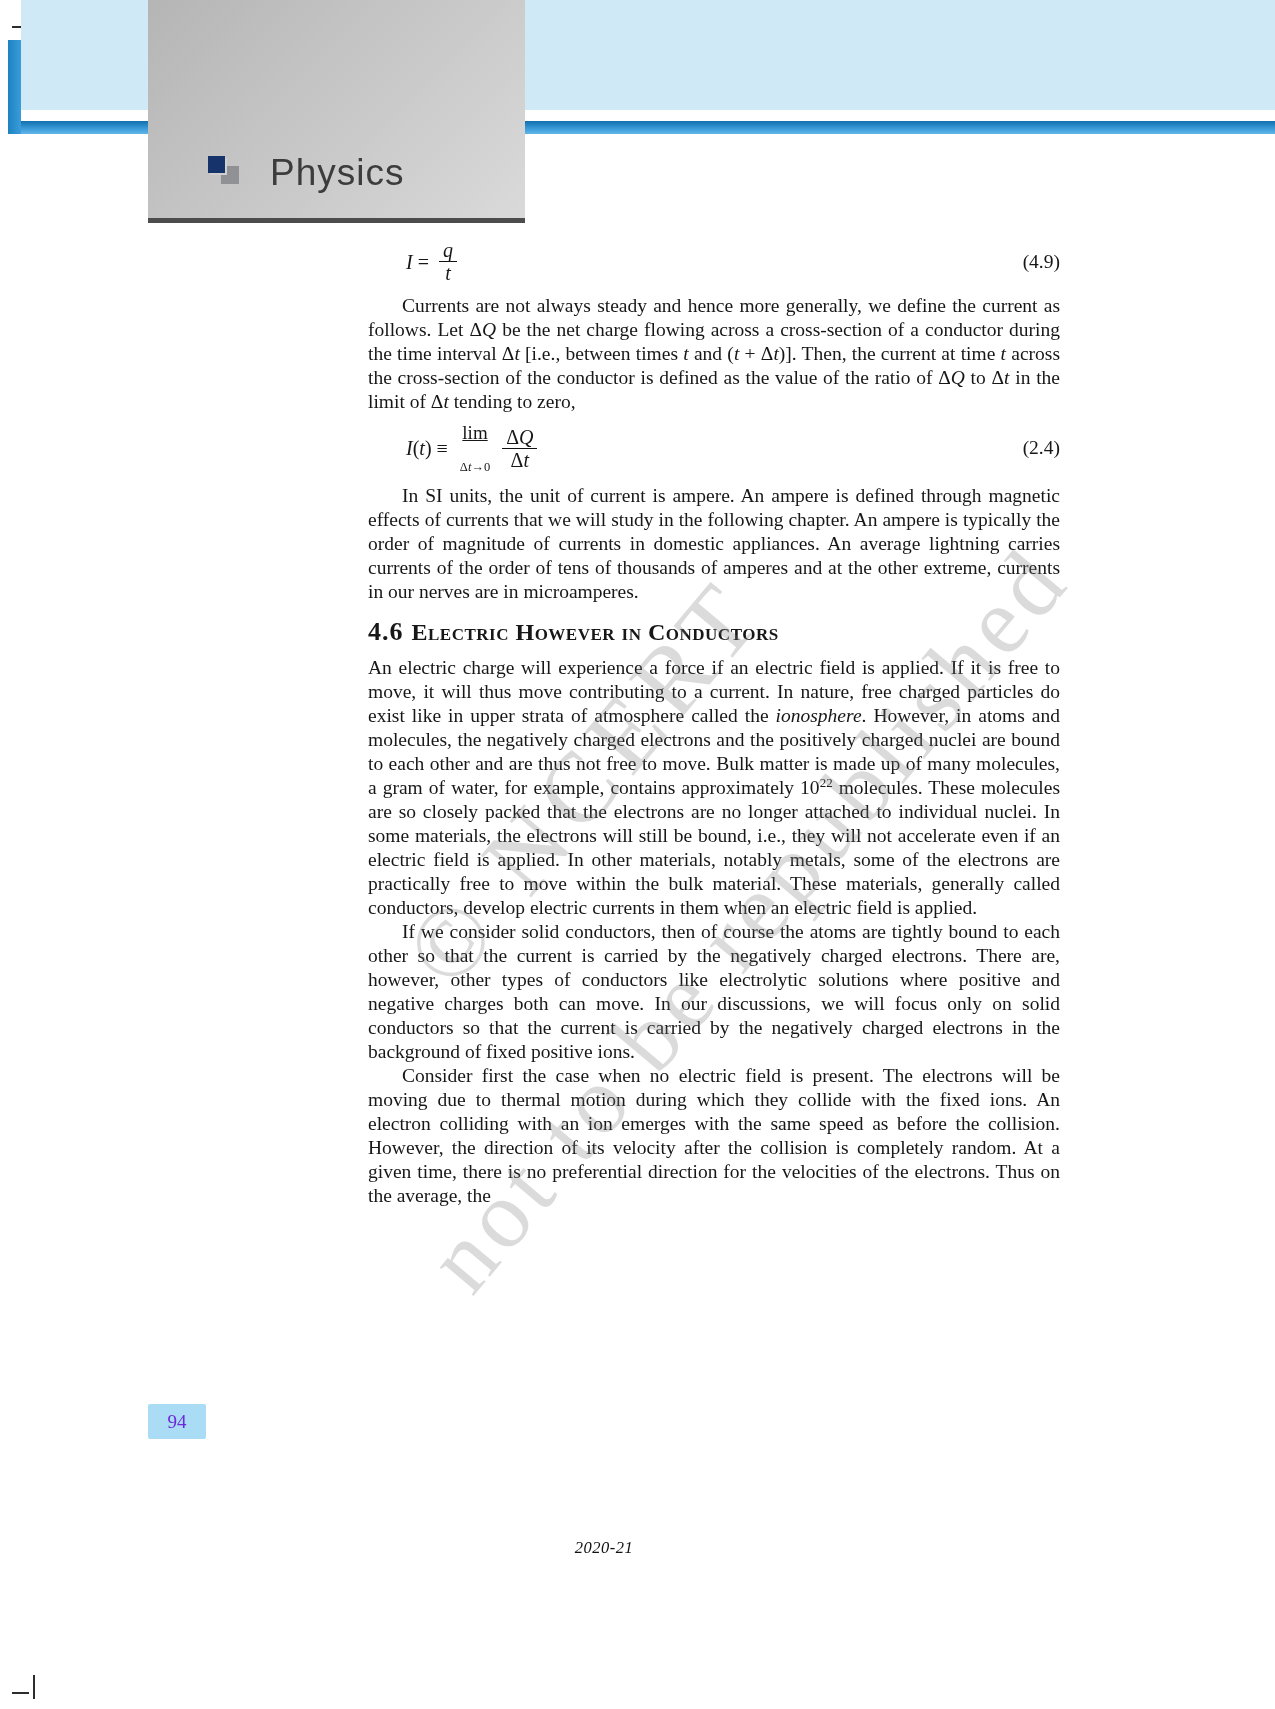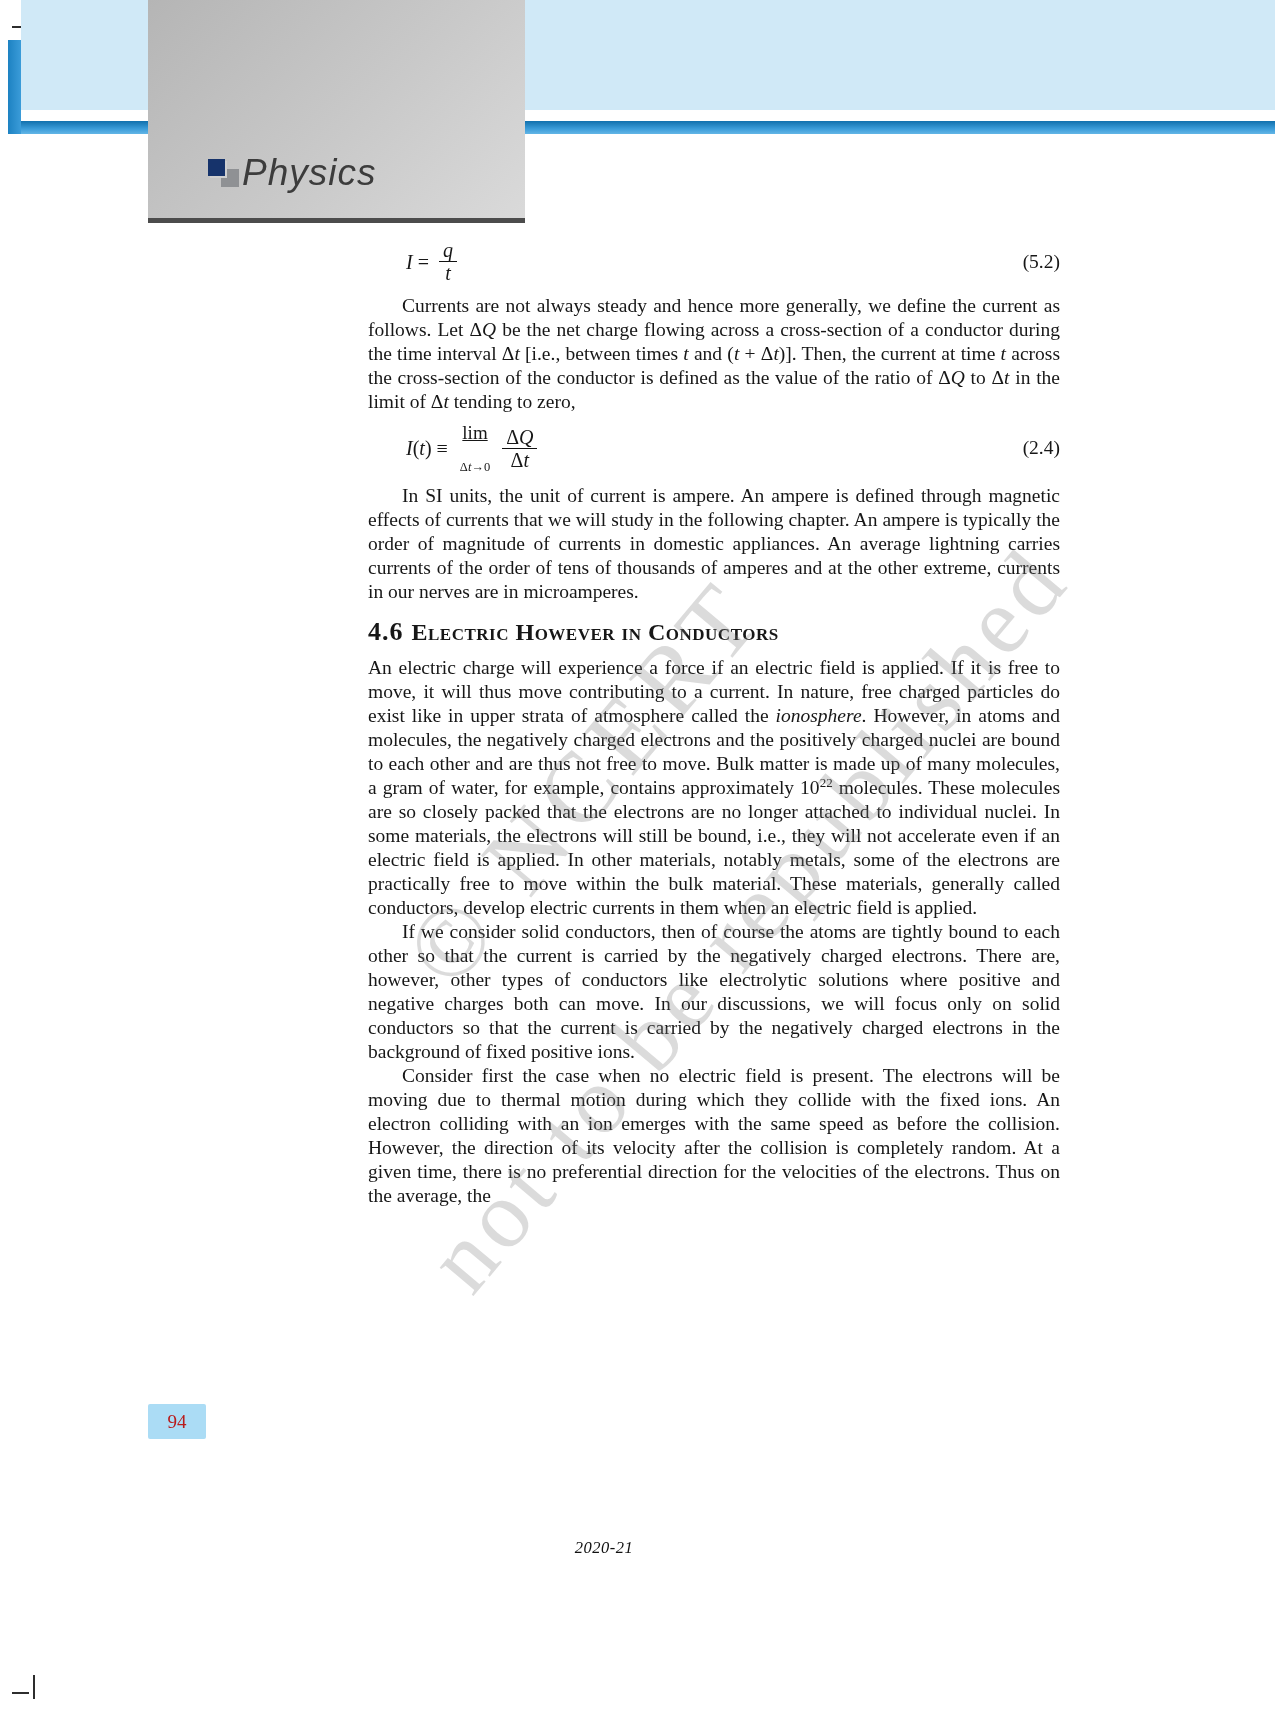--- a/index.html
+++ b/index.html
@@ -41,21 +41,21 @@
     position: absolute; left: 148px; top: 0; width: 377px; height: 223px;
     background: linear-gradient(135deg, #b5b5b5 0%, #c9c9c9 55%, #dadada 100%);
     z-index: 3;
   }
   .chapter-rule {
     position: absolute; left: 0; bottom: 0; width: 100%; height: 5px;
     background: #4c4c4c;
   }
   .physics-row {
     position: absolute; left: 60px; top: 154px;
-    display: flex; align-items: flex-end; gap: 0; font-style: italic;
+    display: flex; align-items: flex-start; gap: 28px;
   }
   .logo { position: relative; width: 34px; height: 34px; }
   .logo .sq-navy {
     position: absolute; left: 0; top: 2px; width: 17px; height: 17px;
     background: #16336b; z-index: 2; box-shadow: 2px 2px 0 #cfcfcf;
   }
   .logo .sq-gray {
     position: absolute; left: 13px; top: 12px; width: 18px; height: 18px;
     background: #8f9194; z-index: 1;
   }
@@ -114,21 +114,21 @@
   .eq-label { margin-left: auto; font-size: 19.5px; }
 
   
   .section-heading { margin: 16px 0 10px 0; text-align: left; }
   .sec-num { font-weight: bold; font-size: 26px; letter-spacing: 1px; margin-right: 8px; }
   .sec-title { font-weight: bold; font-variant: small-caps; font-size: 24px; letter-spacing: 0.5px; }
 
   
   .page-badge {
     position: absolute; left: 148px; top: 1404px; width: 58px; height: 35px;
-    background: #abdcf5; color: #b91c1c;
+    background: #abdcf5; color: #6d28d9;
     display: flex; align-items: center; justify-content: center;
     font-size: 19px; z-index: 2; border-radius: 2px;
   }
 
   
   .footer-year {
     position: absolute; left: 148px; top: 1538px; width: 912px;
     text-align: center; font-size: 16.5px; color: #111; letter-spacing: 0.5px;
     z-index: 4;
     font-style: italic;
@@ -168,21 +168,21 @@
 
 
     <div class="eq-row">
       <span class="eq-body">
         <span class="eq-lhs"><i>I</i> =</span>
         <span class="frac">
           <span class="fnum"><i>q</i></span>
           <span class="fden"><i>t</i></span>
         </span>
       </span>
-      <span class="eq-label">(5.2)</span>
+      <span class="eq-label">(4.9)</span>
     </div>
 
 
     <p class="para indent">Currents are not always steady and hence more generally, we define the current as follows. Let Δ<i>Q</i> be the net charge flowing across a cross-section of a conductor during the time interval Δ<i>t</i> [i.e., between times <i>t</i> and (<i>t</i> + Δ<i>t</i>)]. Then, the current at time <i>t</i> across the cross-section of the conductor is defined as the value of the ratio of Δ<i>Q</i> to Δ<i>t</i> in the limit of Δ<i>t</i> tending to zero,</p>
 
     <div class="eq-row">
       <span class="eq-body">
         <span class="eq-lhs"><i>I</i>(<i>t</i>) ≡</span>
         <span class="limstack">
           <span class="lim">lim</span>

